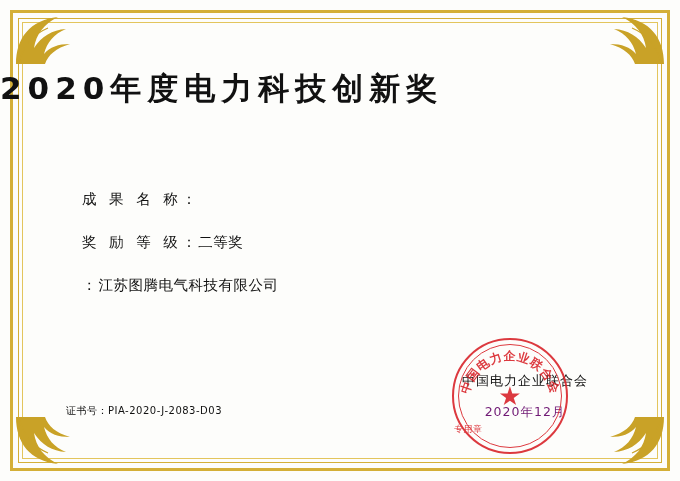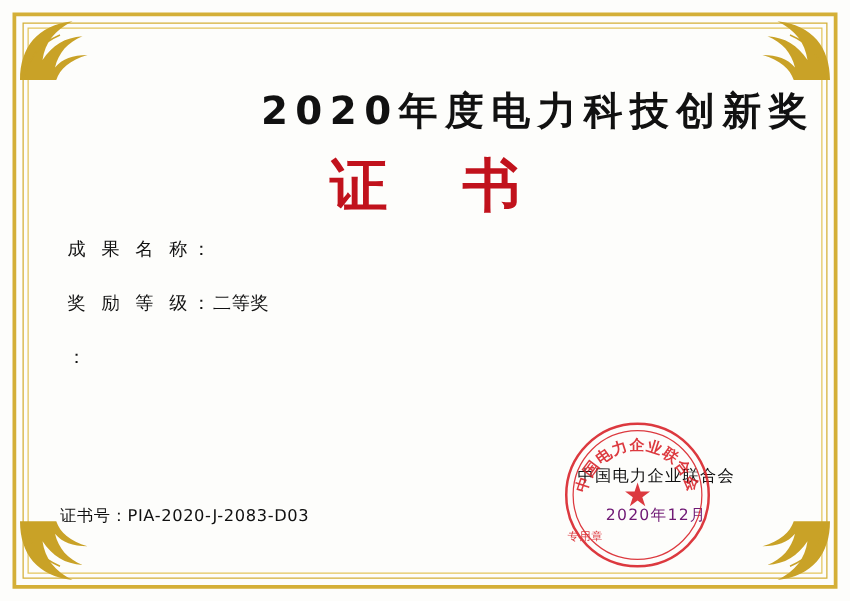--- a/index.html
+++ b/index.html
@@ -64,21 +64,21 @@
   .corner-tr { right: 14px; top: 14px;  transform: scaleX(-1); }
   .corner-bl { left: 14px;  bottom: 14px; transform: scaleY(-1); }
   .corner-br { right: 14px; bottom: 14px; transform: scale(-1,-1); }
 
   
   .title-main {
     position: absolute;
     top: 68px;
     left: 0;
     width: 652px;
-    text-align: right;
+    text-align: left;
     font-family: "DejaVu Sans", "Liberation Sans", sans-serif;
     font-size: 31px;
     font-weight: bold;
     letter-spacing: 6px;
     color: #111111;
     white-space: nowrap;
   }
 
   .title-sub {
     position: absolute;
@@ -92,21 +92,21 @@
     letter-spacing: 22px;
     text-indent: 22px;
     color: #c1121c;
     white-space: nowrap;
   }
 
   
   .fields {
     position: absolute;
     top: 190px;
-    left: 54px;
+    left: 82px;
     width: 560px;
   }
   .field-row {
     display: flex;
     align-items: baseline;
     margin-bottom: 24px;
     font-family: "DejaVu Sans", "Liberation Sans", sans-serif;
     color: #111111;
   }
   .field-label {
@@ -121,24 +121,24 @@
   }
   .field-value {
     font-size: 14.5px;
     letter-spacing: 0.5px;
     white-space: nowrap;
   }
 
   
   .cert-no {
     position: absolute;
-    left: 48px;
+    left: 66px;
     top: 404px;
     font-family: "DejaVu Sans", "Liberation Sans", sans-serif;
-    font-size: 13px;
+    font-size: 10px;
     color: #111111;
     letter-spacing: 0.5px;
     white-space: nowrap;
   }
 
   
   .issuer-block {
     position: absolute;
     right: 60px;
     top: 372px;
@@ -240,37 +240,37 @@
     </svg>
   </div>
   <div class="corner corner-br">
     <svg viewBox="0 0 62 52">
       <path d="M2 50 C2 24 16 6 44 3 C30 10 22 20 20 34 C28 22 38 16 52 15 C40 20 33 28 30 40 C36 33 44 30 56 30 C42 34 34 41 31 50 Z" fill="currentColor"></path>
       <path d="M6 46 C10 30 20 20 34 14" stroke="currentColor" stroke-width="1.2" fill="none"></path>
     </svg>
   </div>
 
   <div class="title-main">2020年度电力科技创新奖</div>
-  <div class="title-sub">证 书</div>
 
   <div class="fields">
 
     <div class="field-row">
       <span class="field-label">成 果 名 称</span>
       <span class="field-colon">：</span>
     </div>
 
     <div class="field-row">
       <span class="field-label">奖 励 等 级</span>
       <span class="field-colon">：</span>
       <span class="field-value">二等奖</span>
     </div>
 
     <div class="field-row">
       <span class="field-colon">：</span>
+      <span class="field-value">江苏图腾电气科技有限公司</span>
     </div>
 
   </div>
 
   <div class="cert-no">证书号：PIA-2020-J-2083-D03</div>
 
   <div class="issuer-block">
     <div class="issuer-name">中国电力企业联合会</div>
     <div class="issuer-date">2020年12月</div>
   </div>

